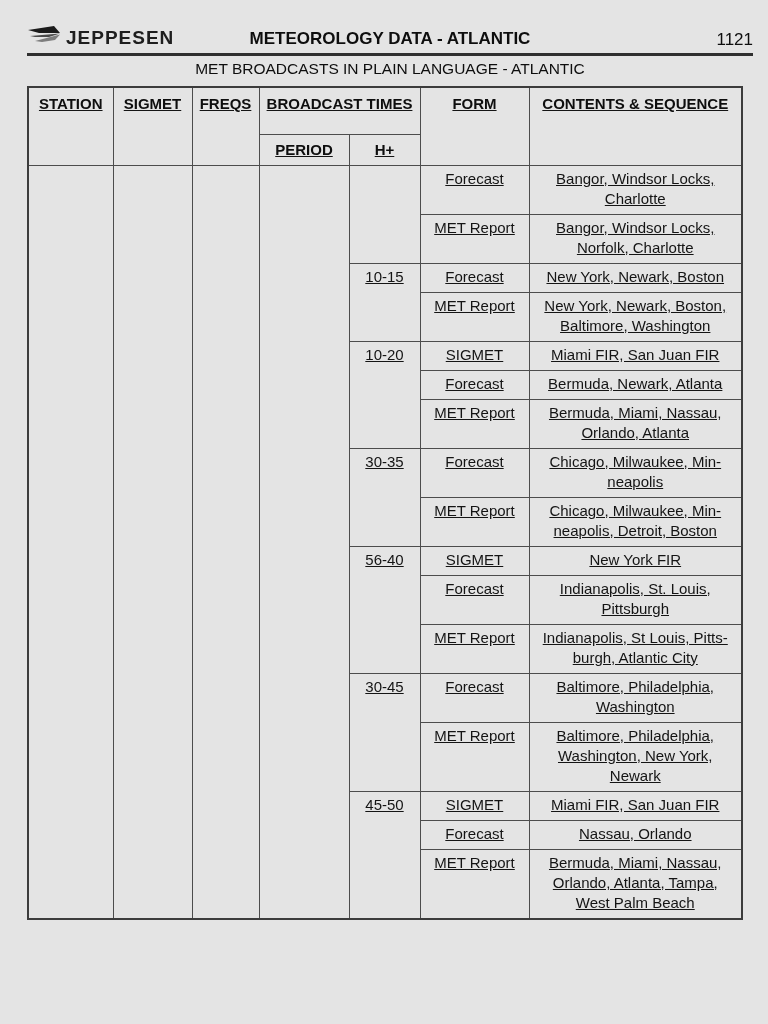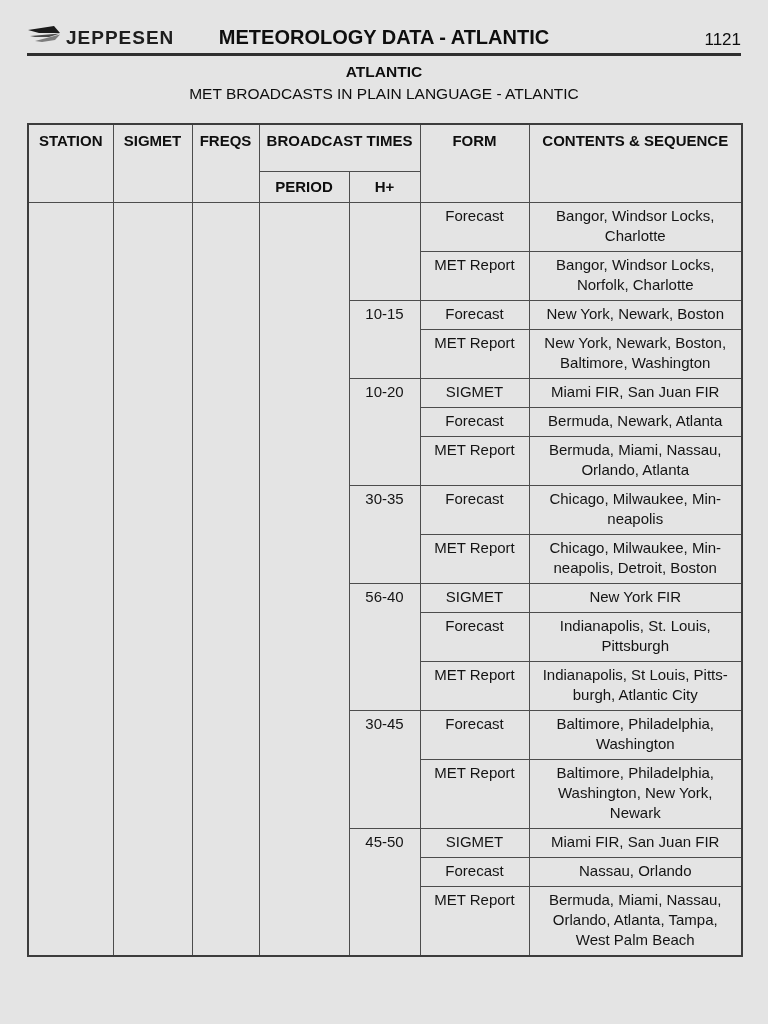--- a/index.html
+++ b/index.html
@@ -3,21 +3,21 @@
 <meta charset="utf-8">
 <style>
   * { margin: 0; padding: 0; box-sizing: border-box; }
   html, body { width: 768px; background: #e4e4e4; }
   body {
     height: 1024px;
     font-family: "Liberation Sans", sans-serif;
     color: #141414;
     overflow: hidden;
   }
-  .page { padding: 26px 27px 0 27px; }
+  .page { padding: 26px 15px 0 27px; }
 
   
   .masthead {
     position: relative;
     height: 24px;
     display: flex;
     align-items: flex-end;
     justify-content: space-between;
   }
   .logo { display: flex; align-items: center; gap: 3px; }
@@ -25,21 +25,21 @@
     font-size: 19px;
     font-weight: bold;
     letter-spacing: 1px;
     color: #1e1e1e;
   }
   .header-title {
     position: absolute;
     left: 50%;
     bottom: 1px;
     transform: translateX(-50%);
-    font-size: 20px;
+    font-size: 17px;
     font-weight: bold;
     white-space: nowrap;
     color: #0e0e0e;
   }
   .page-number { font-size: 17px; font-weight: normal; color: #0e0e0e; }
   .header-rule { height: 3px; background: #2f2f2f; margin-top: 3px; }
 
   
   .doc-title-1 {
     margin-top: 7px;
@@ -51,25 +51,26 @@
   .doc-title-2 {
     margin-top: 4px;
     text-align: center;
     font-size: 15.5px;
     font-weight: normal;
     color: #0e0e0e;
   }
 
   
   table.met-table {
-    margin-top: 20px;
+    margin-top: 8px;
     width: 714px;
     border-collapse: collapse;
     table-layout: fixed;
     border: 2px solid #3c3c3c;
+    text-decoration: underline;
   }
   .met-table th, .met-table td {
     border: 1px solid #4c4c4c;
     font-size: 15px;
     vertical-align: top;
   }
   .met-table th {
     font-weight: bold;
     text-align: center;
     padding: 6px 3px 4px 3px;
@@ -109,21 +110,20 @@
           <path d="M8 15 L33 8.5 L28 14 L15 16 Z" fill="#7d7d7d"></path>
         </svg>
       </span>
       <span class="logo-word">JEPPESEN</span>
     </div>
     <div class="header-title">METEOROLOGY DATA - ATLANTIC</div>
     <div class="page-number">1121</div>
   </div>
   <div class="header-rule"></div>
 
-  <div class="doc-title-1">ATLANTIC</div>
   <div class="doc-title-2">MET BROADCASTS IN PLAIN LANGUAGE - ATLANTIC</div>
 
   <table class="met-table">
     <colgroup>
       <col class="col-station">
         <col class="col-ident">
         <col class="col-freqs">
       <col class="col-period">
         <col class="col-hplus">
         <col class="col-form">

